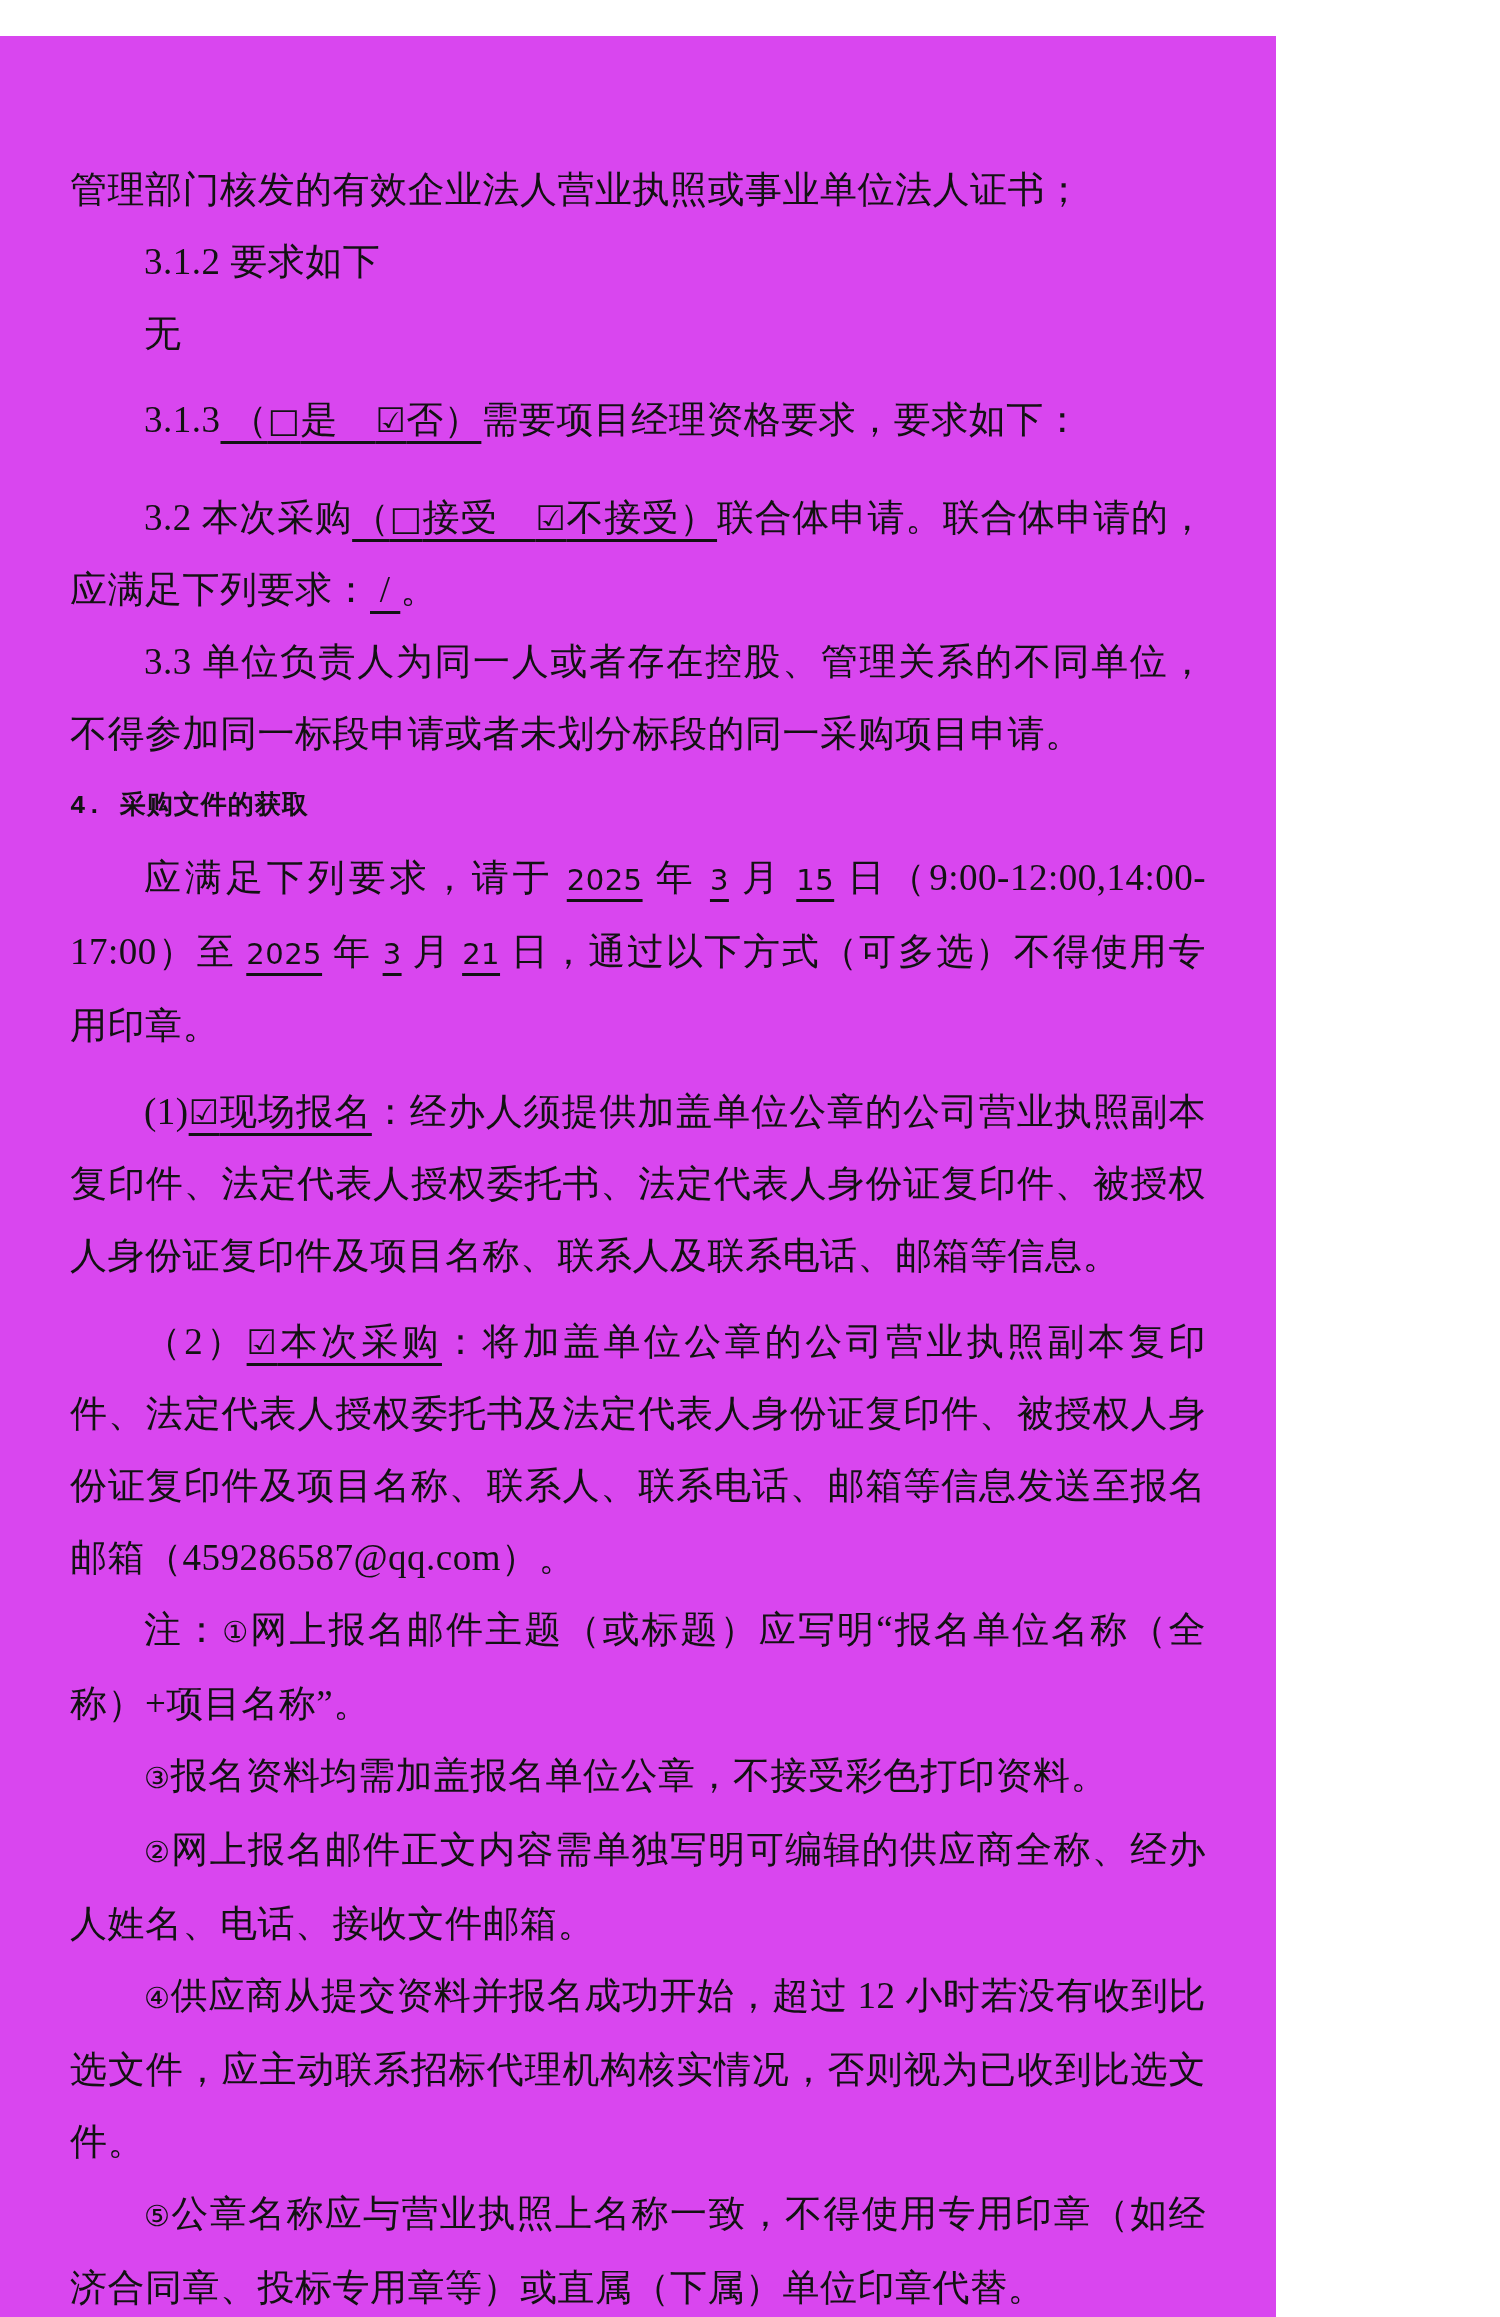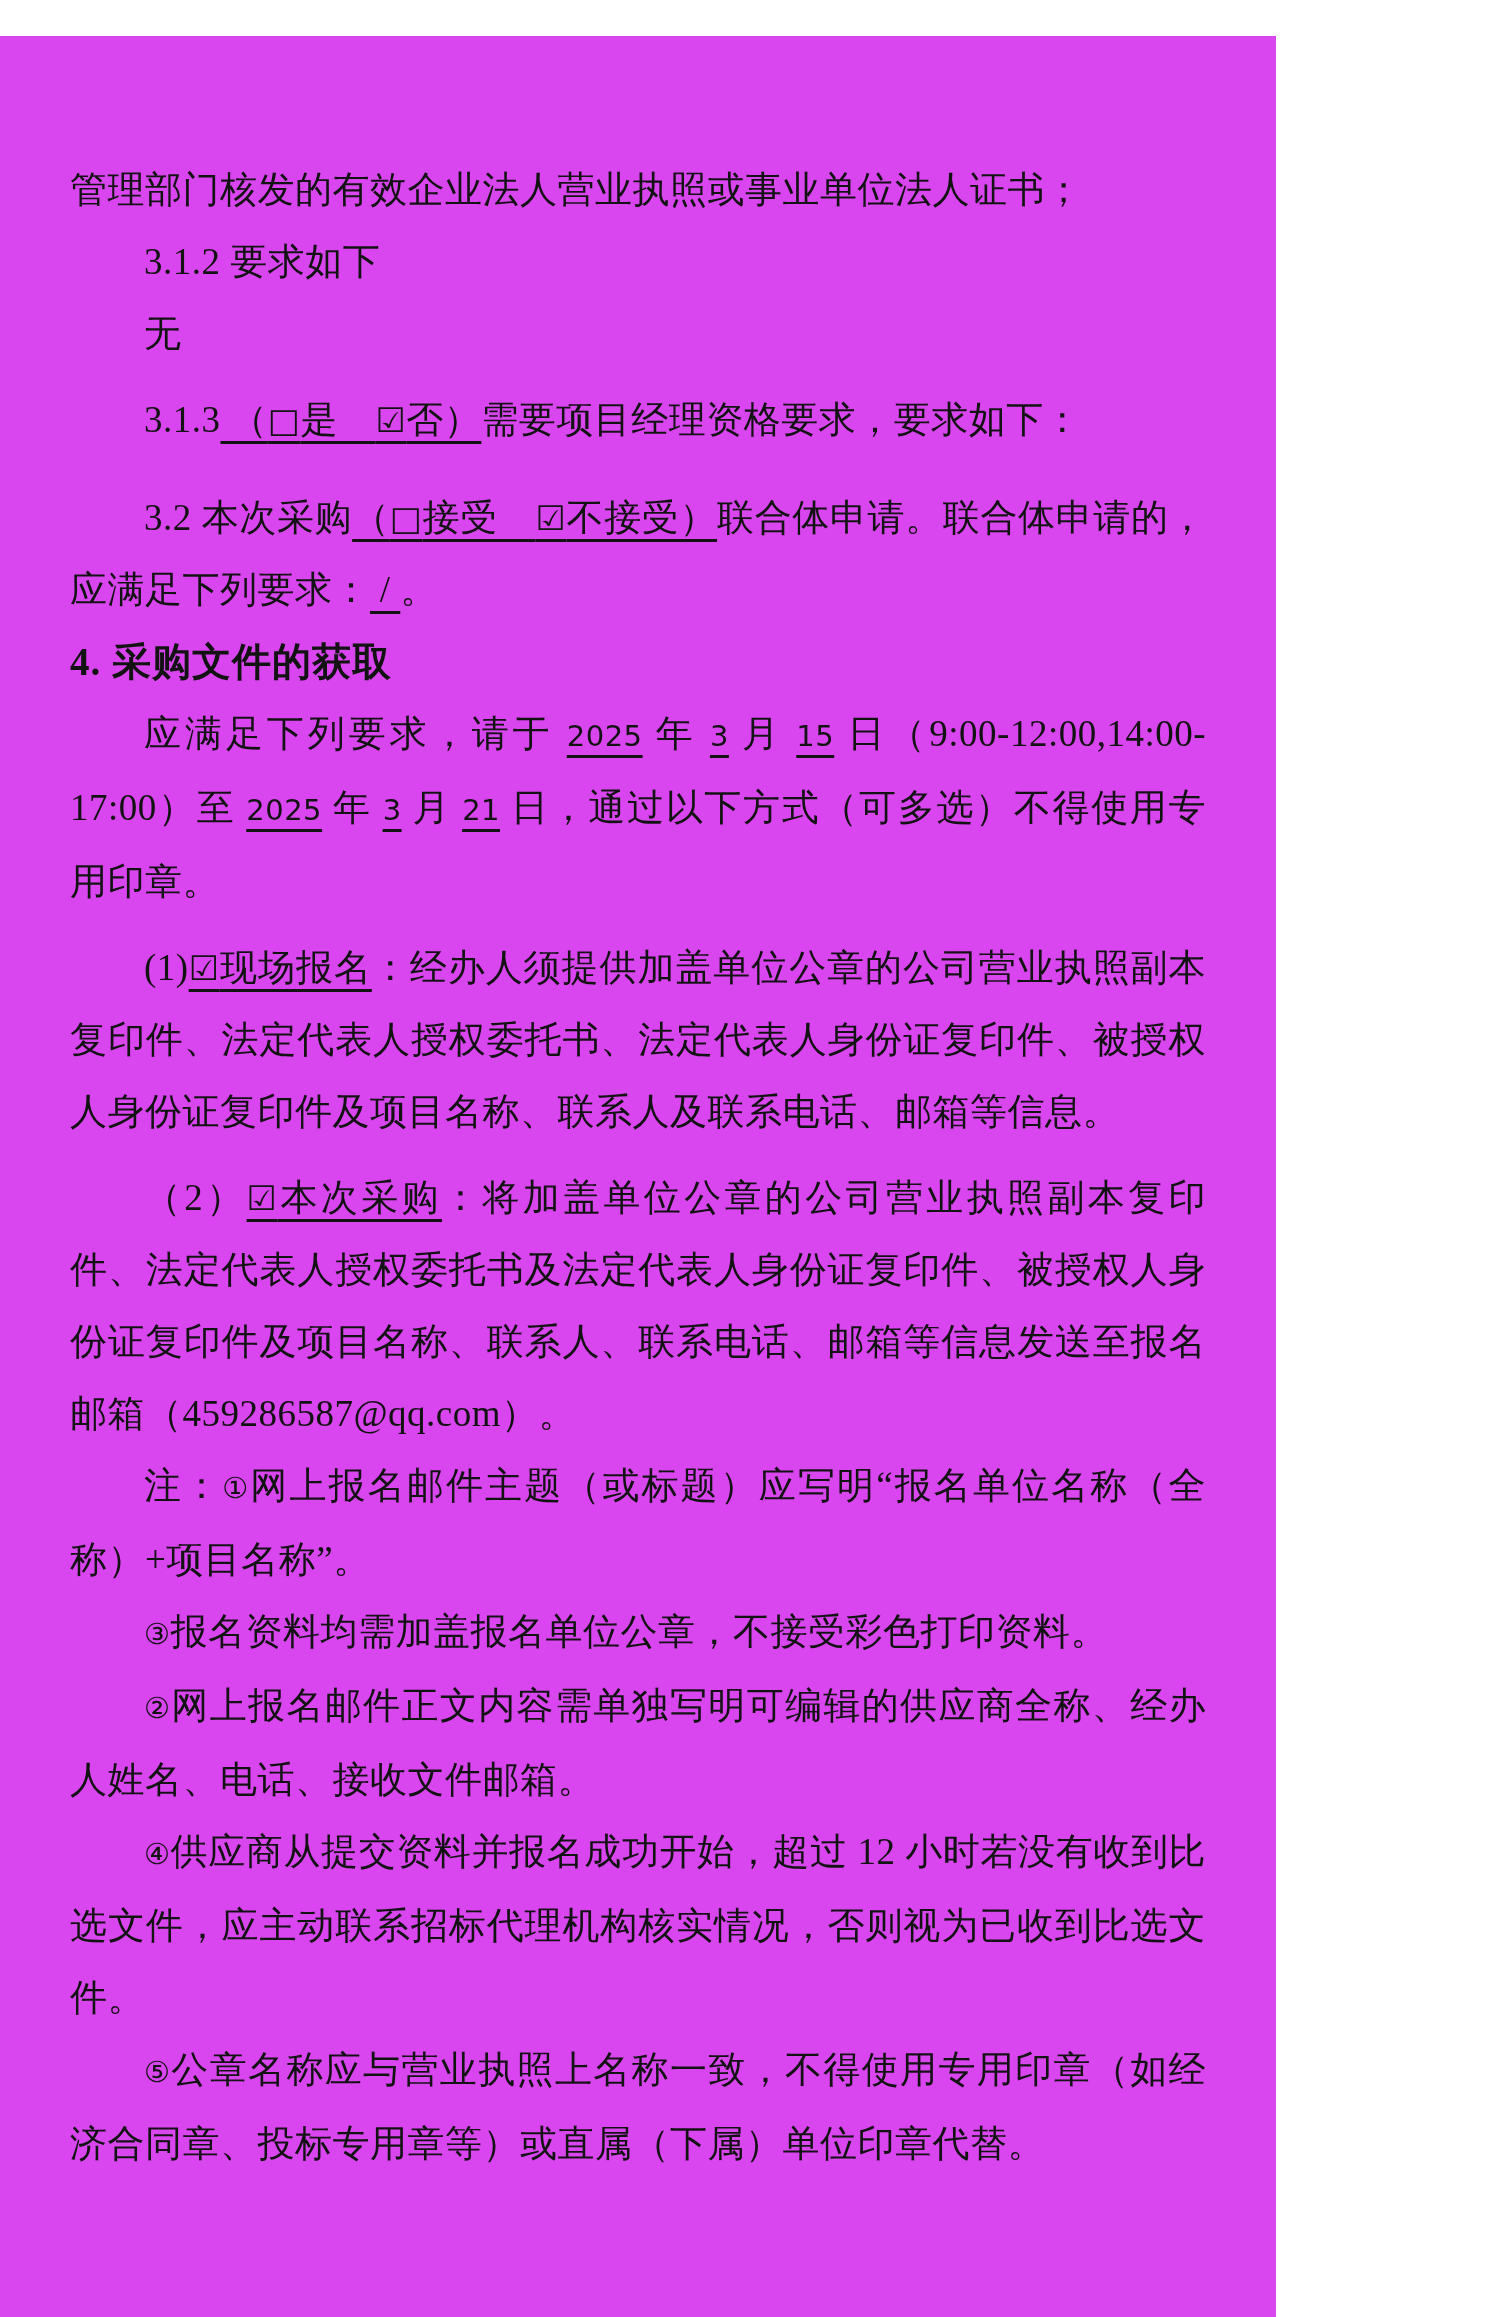--- a/index.html
+++ b/index.html
@@ -11,21 +11,21 @@
   .page {
     position:relative; box-sizing:border-box;
     width:1276px; height:2317px;
     padding:118px 70px 0 70px; overflow:hidden; background:#d946ef;margin-top:36px;
   }
   .para {
     margin:0; font-size:37px; line-height:72px;
     text-align:justify; letter-spacing:0.5px;
   }
   .indent { text-indent:74px; }
-  .heading { font-weight:bold; font-size:39px; letter-spacing:1px; }
+  .heading { font-weight:bold; font-size:26px; letter-spacing:1px;font-family:Liberation Mono, monospace; }
   .u {
     text-decoration:underline;
     text-underline-offset:9px;
     text-decoration-thickness:2.5px;
   }
   .cb {
     font-family:"DejaVu Sans","Liberation Sans",sans-serif;
     font-size:34px;
   }
   .num { font-family:"DejaVu Sans","Liberation Sans",sans-serif; font-size:29px; }
@@ -40,20 +40,21 @@
   <p class="para"><span>管理部门核发的有效企业法人营业执照或事业单位法人证书；</span></p>
 
   <p class="para indent"><span>3.1.2 要求如下</span></p>
 
   <p class="para indent"><span>无</span></p>
 
   <p class="para indent gap-sm"><span>3.1.3</span><span class="u"> （</span><span class="u cb">□</span><span class="u">是　</span><span class="u cb">☑</span><span class="u">否）</span><span>需要项目经理资格要求，要求如下：</span></p>
 
   <p class="para indent gap-md"><span>3.2 本次采购</span><span class="u">（</span><span class="u cb">□</span><span class="u">接受　</span><span class="u cb">☑</span><span class="u">不接受）</span><span>联合体申请。联合体申请的，应满足下列要求：</span><span class="u">&nbsp;/&nbsp;</span><span>。</span></p>
 
+  <p class="para indent"><span>3.3 单位负责人为同一人或者存在控股、管理关系的不同单位，不得参加同一标段申请或者未划分标段的同一采购项目申请。</span></p>
 
 
   <p class="para heading"><span>4. 采购文件的获取</span></p>
 
   <p class="para indent"><span>应满足下列要求，请于 </span><span class="u num">2025</span><span> 年 </span><span class="u num">3</span><span> 月 </span><span class="u num">15</span><span> 日（9:00-12:00,14:00-17:00）至 </span><span class="u num">2025</span><span> 年 </span><span class="u num">3</span><span> 月 </span><span class="u num">21</span><span> 日，通过以下方式（可多选）不得使用专用印章。</span></p>
 
   <p class="para indent gap-sm"><span>(1)</span><span class="u cb">☑</span><span class="u">现场报名</span><span>：经办人须提供加盖单位公章的公司营业执照副本复印件、法定代表人授权委托书、法定代表人身份证复印件、被授权人身份证复印件及项目名称、联系人及联系电话、邮箱等信息。</span></p>
 
   <p class="para indent gap-sm"><span>（2）</span><span class="u cb">☑</span><span class="u">本次采购</span><span>：将加盖单位公章的公司营业执照副本复印件、法定代表人授权委托书及法定代表人身份证复印件、被授权人身份证复印件及项目名称、联系人、联系电话、邮箱等信息发送至报名邮箱（</span><span>459286587@qq.com</span><span>）。</span></p>
 

